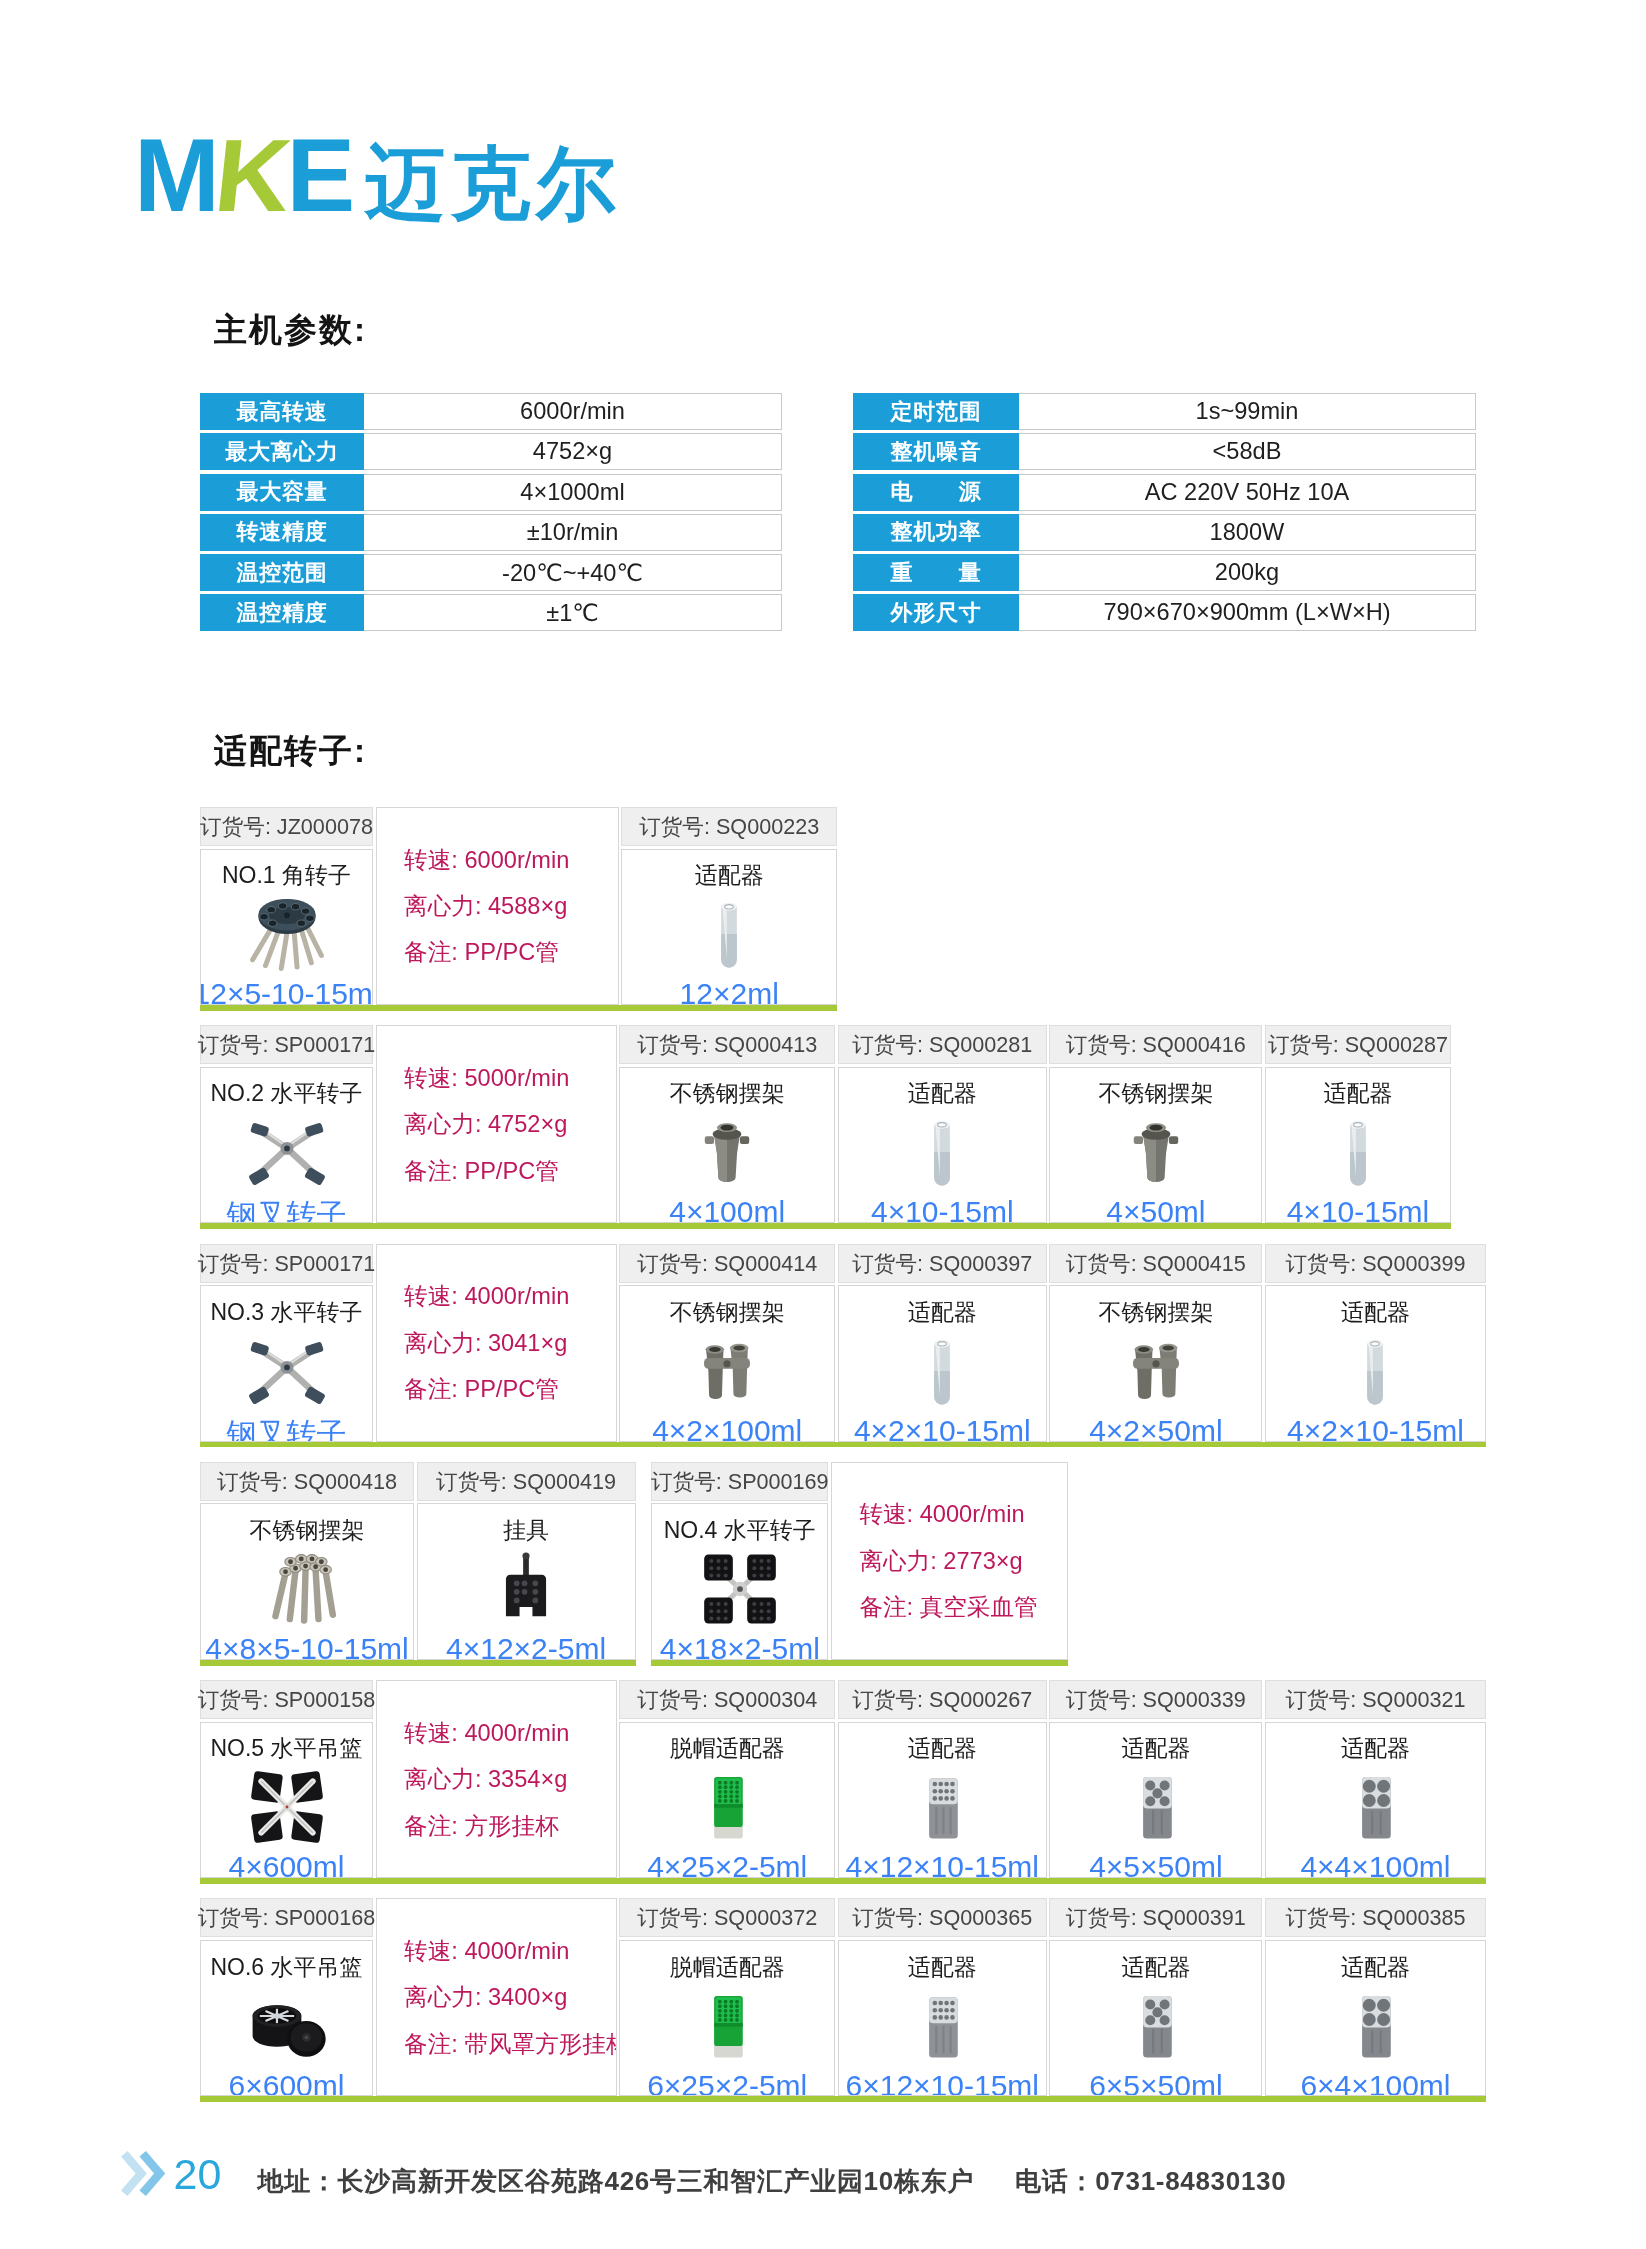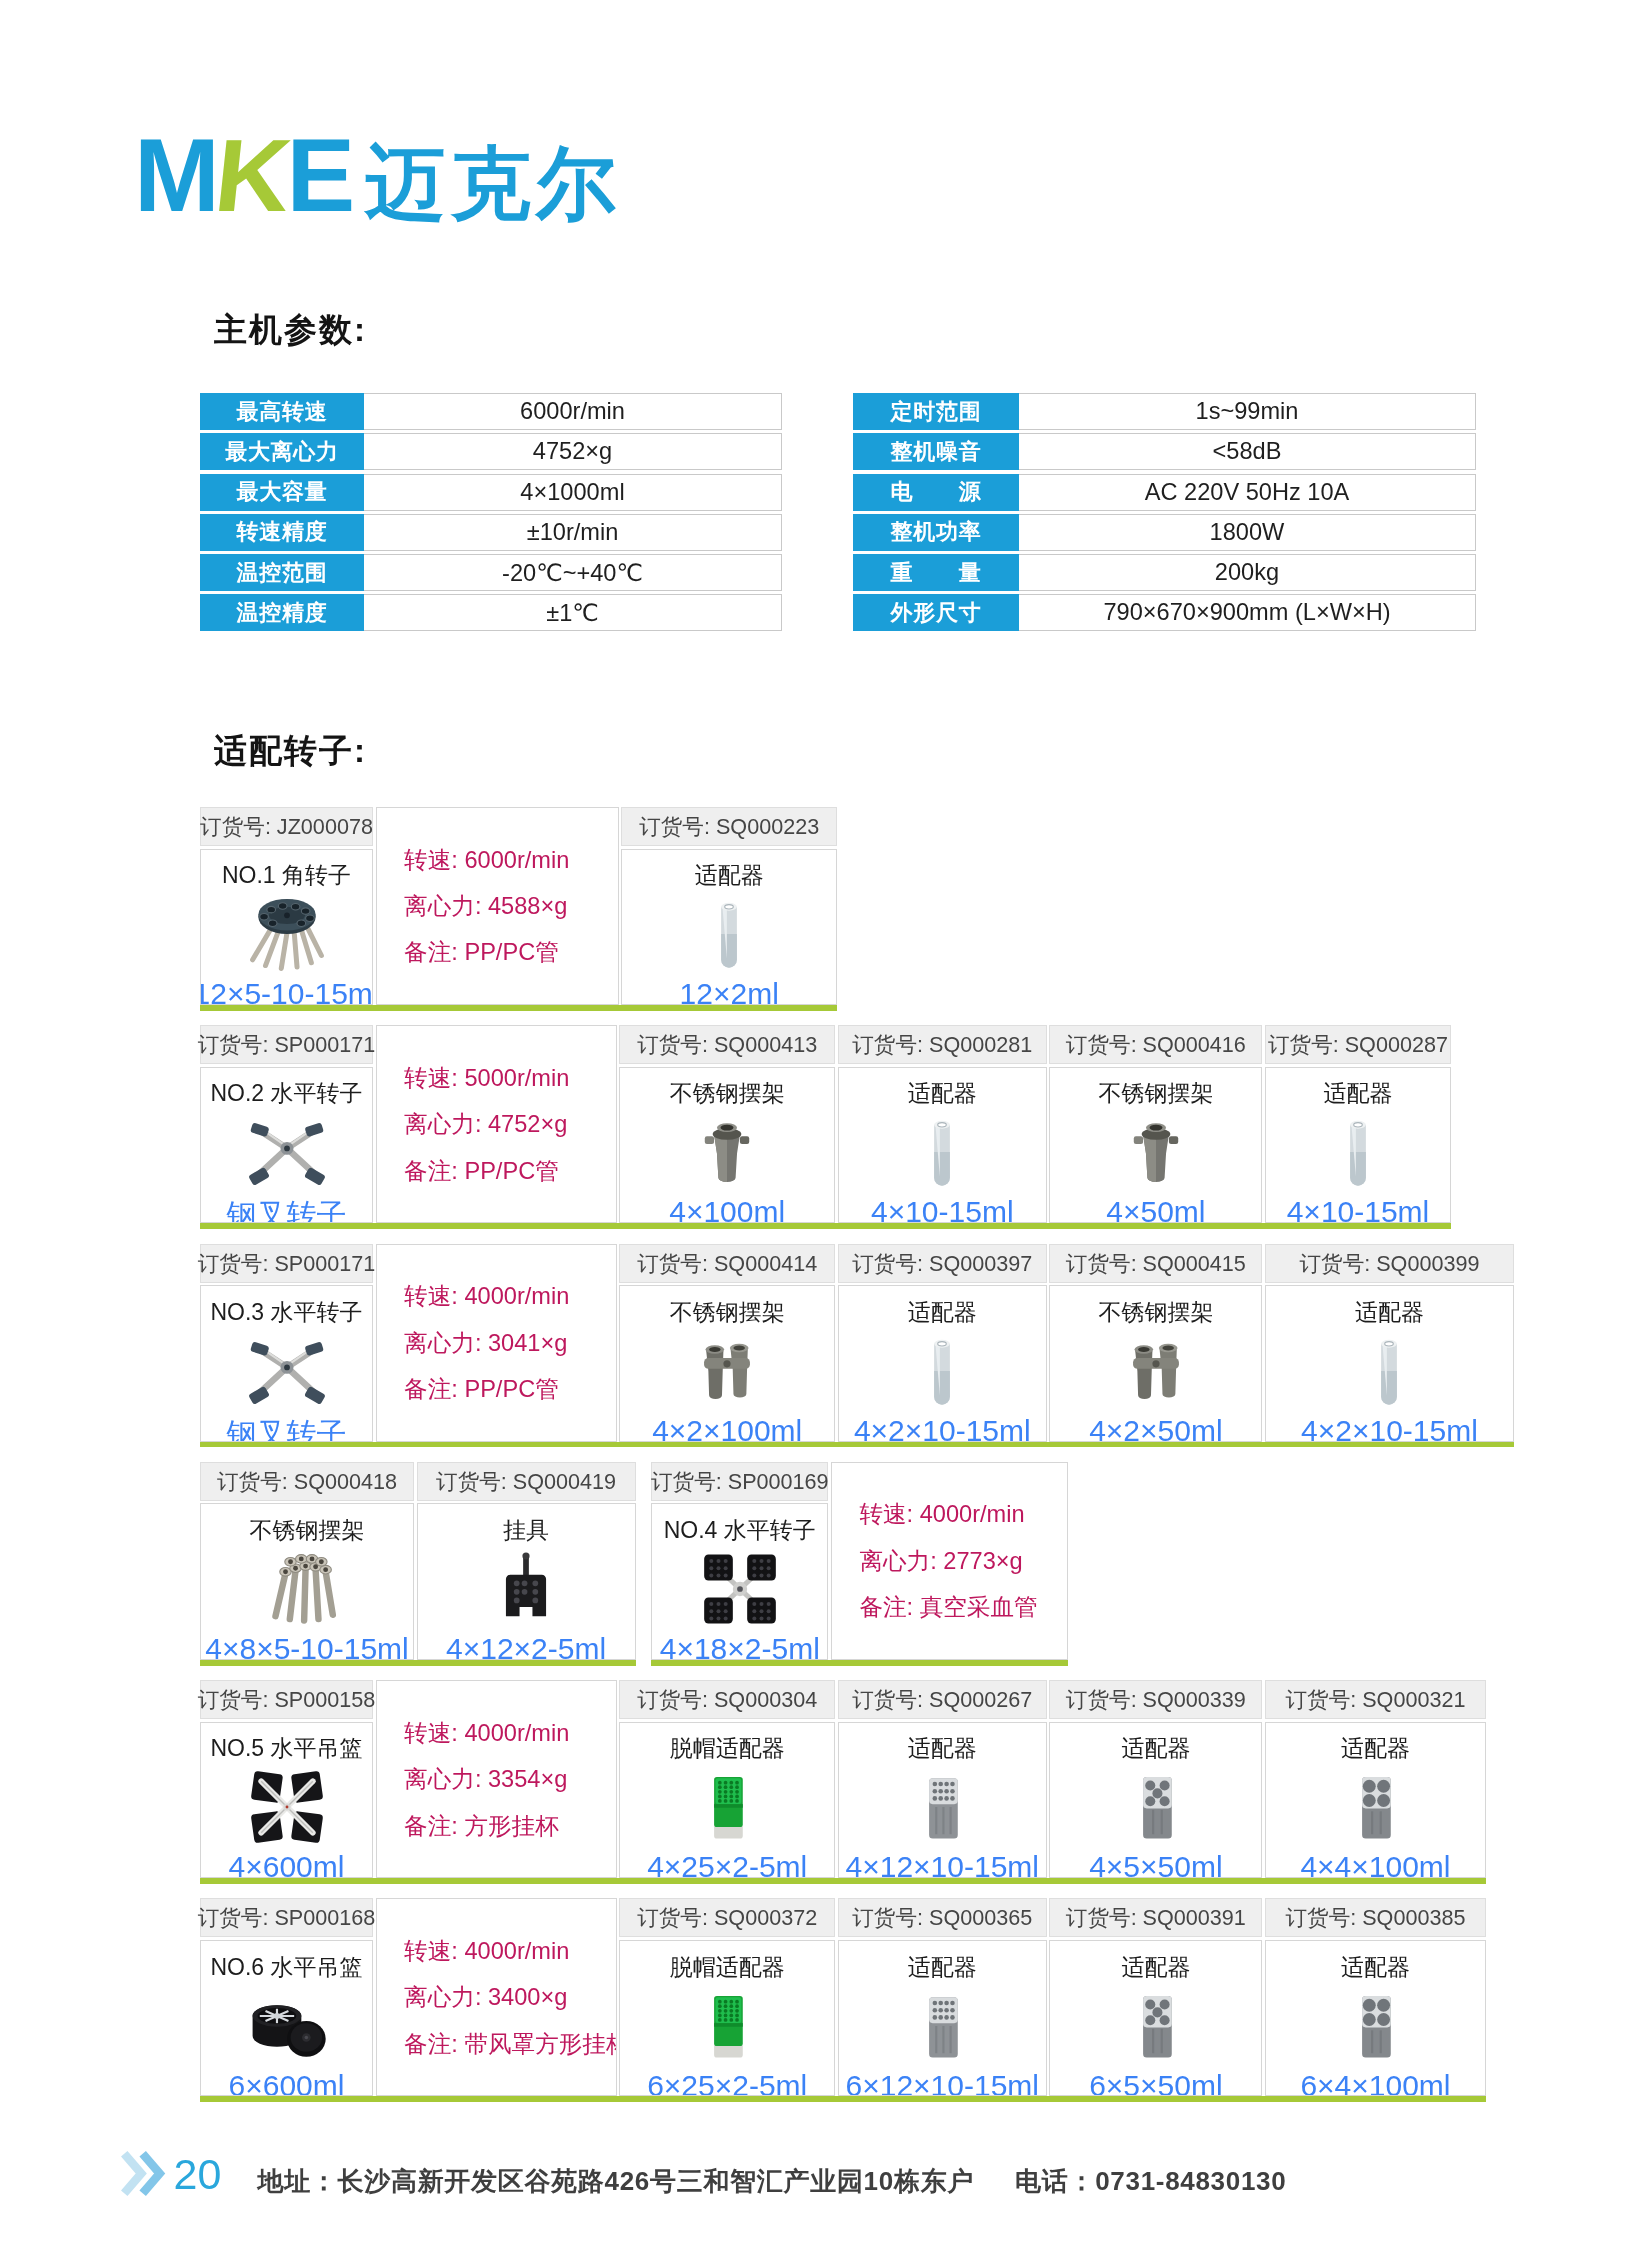--- a/index.html
+++ b/index.html
@@ -375,21 +375,21 @@
     <ellipse cx="43" cy="30" rx="13" ry="6" fill="#8c8c85"></ellipse>
                   <ellipse cx="43" cy="30" rx="8" ry="3.5" fill="#393933"></ellipse>
     <ellipse cx="77" cy="28" rx="13" ry="6" fill="#97978f"></ellipse>
                   <ellipse cx="77" cy="28" rx="8" ry="3.5" fill="#42423b"></ellipse>
     <circle cx="60" cy="50" r="5" fill="#55554e"></circle>
                 </svg>
               </div>
               <div class="rcaption">4×2×50ml</div>
             </div>
           </div>
-          <div class="rcell product" style="width: 249px;">
+          <div class="rcell product" style="width: 221px;">
             <div class="rhead">订货号: SQ000399</div>
             <div class="rbody">
               <div class="rtitle">适配器</div>
               <div class="ricon">
                 <svg viewBox="0 0 120 120" xmlns="http://www.w3.org/2000/svg">
     <path d="M49 22 h22 v74 a11 11 0 0 1 -22 0 z" fill="#d3dade"></path>
     <path d="M49 60 h22 v36 a11 11 0 0 1 -22 0 z" fill="#bcc7cd"></path>
     <path d="M51 24 h6 v70 z" fill="#e8edf0"></path>
     <ellipse cx="60" cy="22" rx="11" ry="5.5" fill="#eef1f2"></ellipse>
     <ellipse cx="60" cy="22" rx="6" ry="3" fill="#ffffff" stroke="#aab4ba" stroke-width="1.5"></ellipse>

